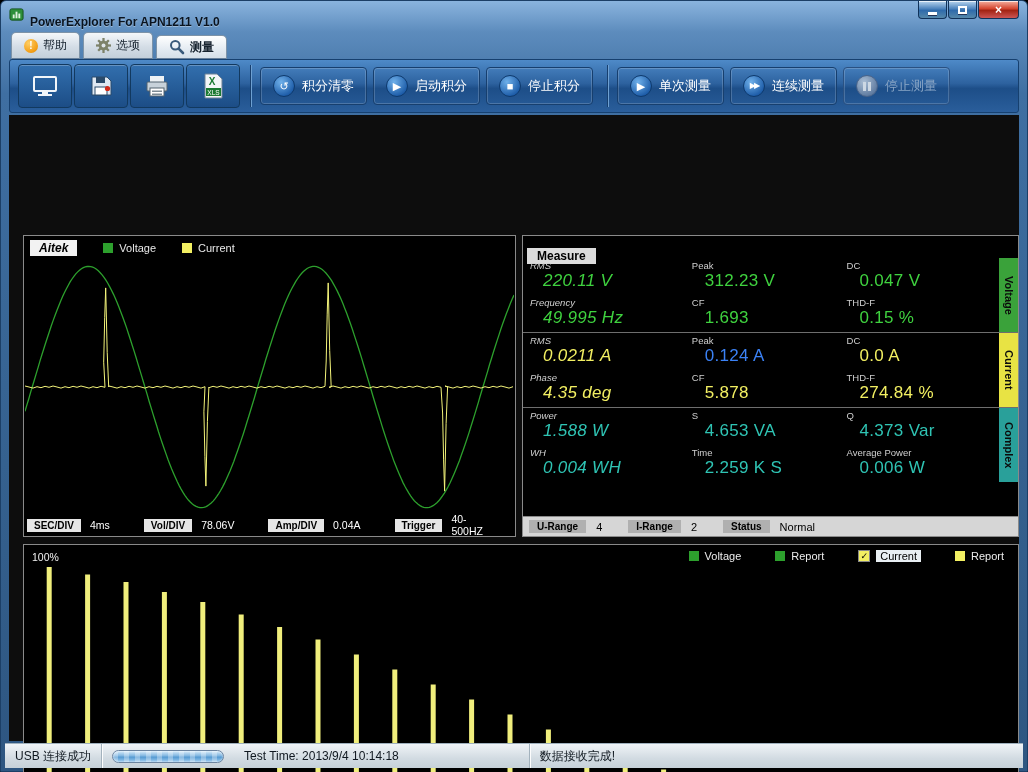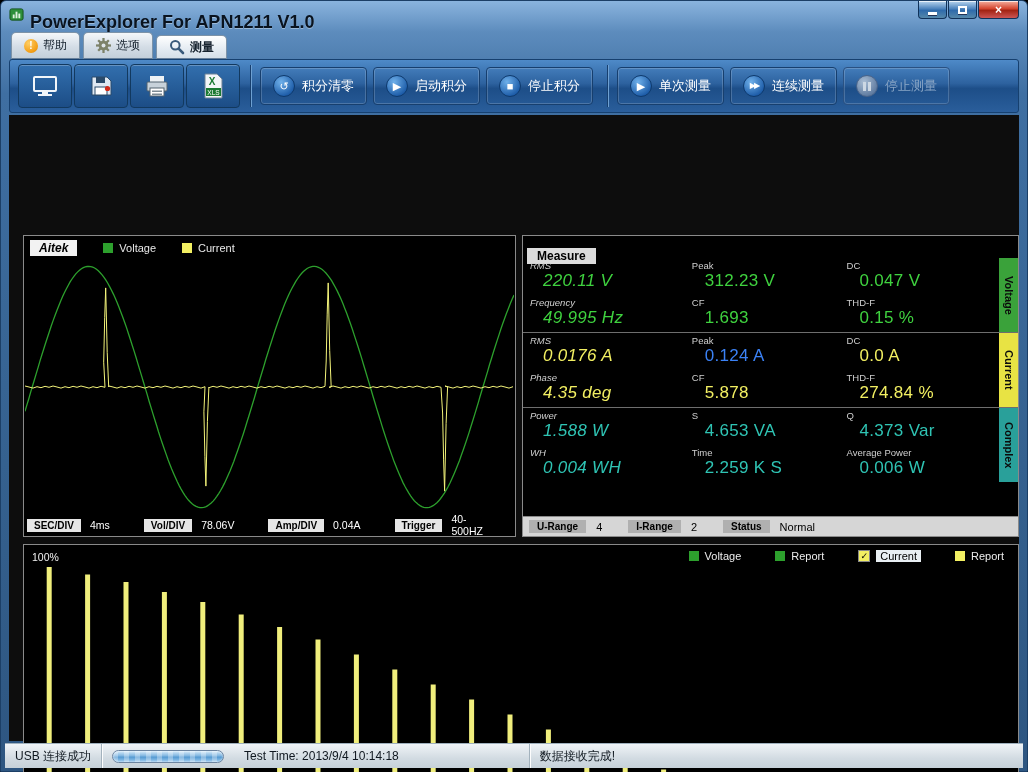--- a/index.html
+++ b/index.html
@@ -7,21 +7,21 @@
   body { font-family:"Liberation Sans", sans-serif; position:relative; background:#000; }
 
   
   #window { position:absolute; inset:0;
     background:linear-gradient(180deg,#8ab4de 0%,#5d8cbd 4%,#3f6fa2 12%,#35618f 60%,#2e5681 100%);
     border:1px solid #1c3f66; border-radius:6px 6px 0 0; }
 
   
   #titlebar { position:absolute; top:0; left:0; right:0; height:26px; display:flex; align-items:center; padding-left:8px; }
   #titlebar .app-icon { width:15px; height:15px; margin-right:6px; }
-  #title-text { font-size:18px; color:#09131f; font-weight:bold; text-shadow:0 1px 0 rgba(255,255,255,.35);margin-top:16px; }
+  #title-text { font-size:12px; color:#09131f; font-weight:bold; text-shadow:0 1px 0 rgba(255,255,255,.35);margin-top:16px; }
   #win-controls { position:absolute; top:0; right:8px; display:flex; gap:1px; }
   .wb { width:29px; height:18px; border:1px solid #10325a; border-top:none; border-radius:0 0 4px 4px;
         background:linear-gradient(180deg,#b9d6ef,#4d84bd 45%,#2f6bab 55%,#58a 100%);
         box-shadow:inset 0 1px 0 rgba(255,255,255,.7); display:flex; align-items:center; justify-content:center; cursor:default; }
   .wb-close { width:41px; background:linear-gradient(180deg,#f5b0a0,#d4452f 45%,#a32313 55%,#c55); color:#fff; font-size:12px; font-weight:bold; }
   .glyph-min { width:9px; height:3px; background:#fff; margin-top:7px; box-shadow:0 1px 0 #235; }
   .glyph-max { width:9px; height:8px; border:2px solid #fff; box-shadow:0 1px 0 #235; }
 
   
   #tabrow { position:absolute; top:29px; left:10px; display:flex; gap:3px; height:29px; align-items:flex-end; }
@@ -305,21 +305,21 @@
                 </div>
               </div>
             </div>
             <div class="m-tab" style="background: rgb(58, 162, 58);">Voltage</div>
           </div>
           <div class="m-section">
             <div class="m-rows">
               <div class="m-row">
                 <div class="m-cell">
                   <div class="m-label">RMS</div>
-                  <div class="m-value" style="color: rgb(242, 239, 98);">0.0176 A</div>
+                  <div class="m-value" style="color: rgb(242, 239, 98);">0.0211 A</div>
                 </div>
                 <div class="m-cell">
                   <div class="m-label">Peak</div>
                   <div class="m-value" style="color: #3b82f6;">0.124 A</div>
                 </div>
                 <div class="m-cell">
                   <div class="m-label">DC</div>
                   <div class="m-value" style="color: rgb(242, 239, 98);">0.0 A</div>
                 </div>
               </div>

